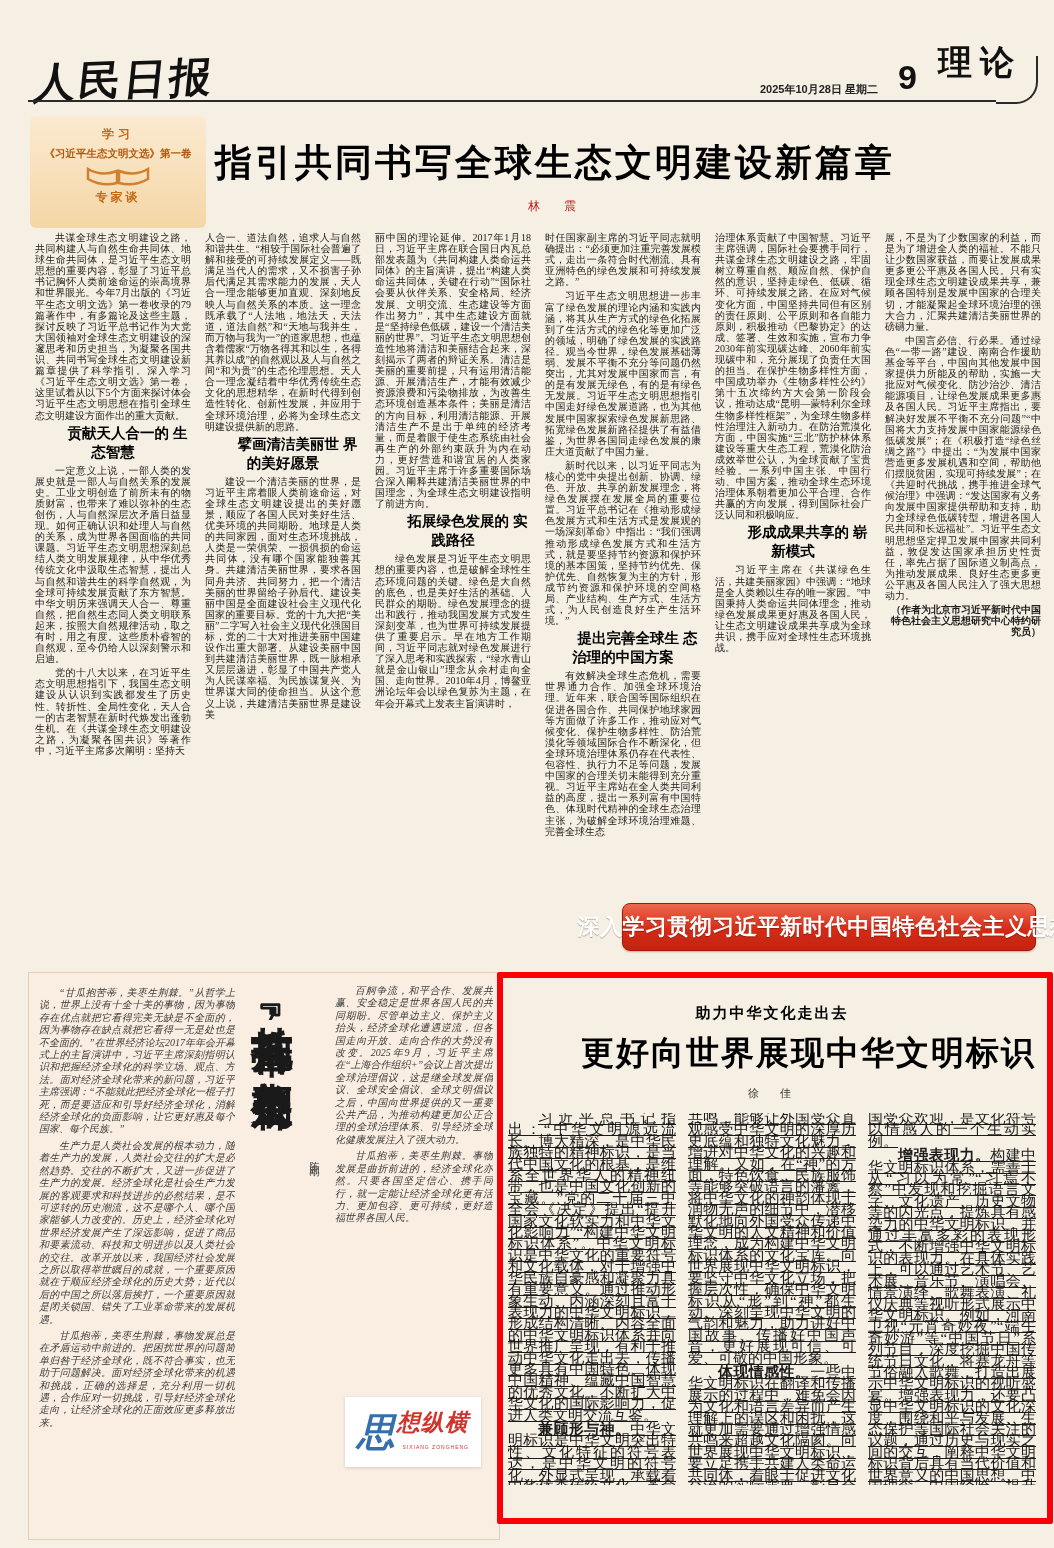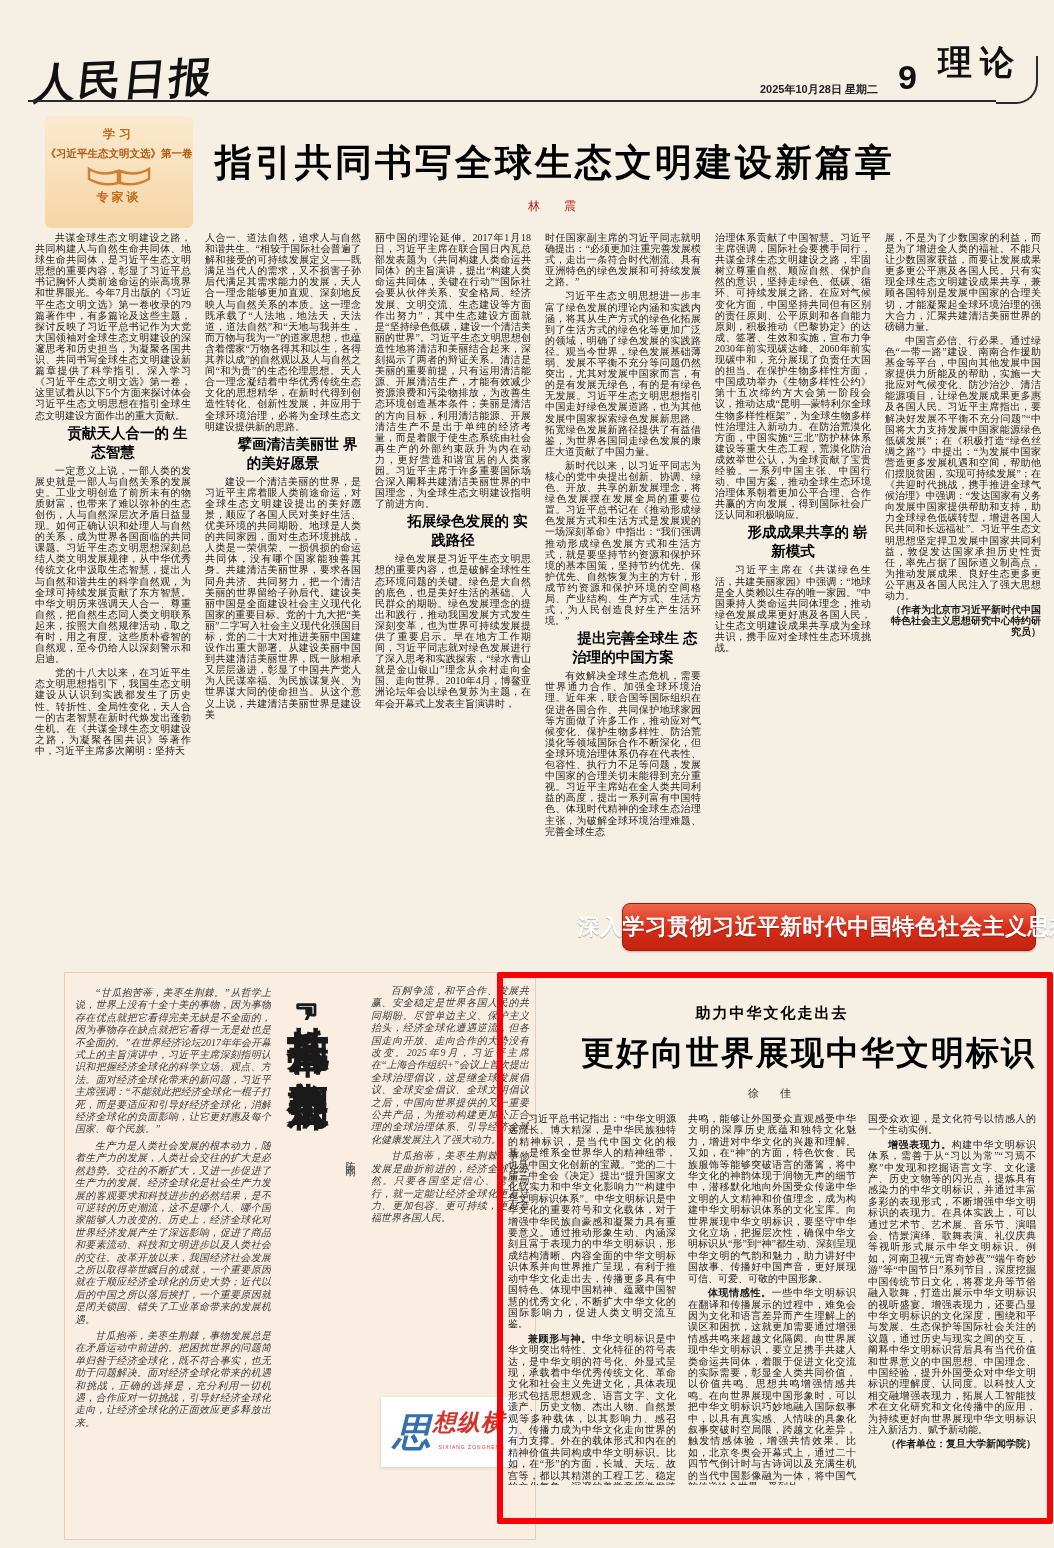--- a/index.html
+++ b/index.html
@@ -11,23 +11,23 @@
   .masthead-date{position:absolute;left:760px;top:82px;font-size:11px;font-weight:bold;color:#222;
         font-family:"Liberation Sans",sans-serif;}
   .masthead-pageno{position:absolute;left:898px;top:58px;font-size:34px;font-weight:900;color:#111;
         font-family:"Liberation Sans",sans-serif;}
   .masthead-section{position:absolute;left:938px;top:40px;font-size:34px;font-weight:900;color:#111;
         letter-spacing:8px;}
   .masthead-rule{position:absolute;left:28px;top:100px;width:968px;height:0;border-bottom:2px solid #2a2a2a;}
   .masthead-hook{position:absolute;left:996px;top:56px;width:40px;height:46px;
         border-right:2px solid #2a2a2a;border-bottom:2px solid #2a2a2a;border-bottom-right-radius:22px;}
   
-  .sidebar-box{position:absolute;left:30px;top:116px;width:148px;height:112px;border-radius:6px;
+  .sidebar-box{position:absolute;left:30px;top:116px;width:176px;height:112px;border-radius:6px;
         background:linear-gradient(180deg,#fbead0,#f5d6a6);text-align:center;
-        font-family:"Liberation Sans",sans-serif;margin-left:15px;}
+        font-family:"Liberation Sans",sans-serif;}
   .sidebar-box .l1{margin-top:10px;font-size:12px;font-weight:bold;color:#c06a1a;letter-spacing:4px;}
   .sidebar-box .l2{margin-top:4px;font-size:10.5px;font-weight:bold;color:#b05a10;}
   .sidebar-box .l3{margin-top:2px;font-size:12px;font-weight:bold;color:#c06a1a;letter-spacing:3px;}
   .main-headline{position:absolute;left:185px;top:138px;width:740px;text-align:center;
         font-family:"Liberation Sans",sans-serif;font-weight:900;font-size:37px;letter-spacing:3px;color:#000;}
   .main-author{position:absolute;left:185px;top:198px;width:740px;text-align:center;
         font-size:12px;letter-spacing:6px;color:#b91c1c;}
   .cols{position:absolute;left:35px;top:232px;width:1006px;height:723px;display:flex;gap:14px;}
   .col{flex:1;overflow:hidden;font-size:10px;line-height:11.1px;text-align:justify;color:#1b1b1b;}
   .col p{margin:0 0 3px;text-indent:2em;}
@@ -37,21 +37,21 @@
   .endnote{font-weight:bold;text-align:right;text-indent:0 !important;}
   
   .banner{position:absolute;left:622px;top:903px;width:412px;height:46px;border-radius:8px;
         background:linear-gradient(180deg,#ef6a50 0%,#d52b17 55%,#c22410 100%);
         border:1px solid #a81408;display:flex;align-items:center;justify-content:center;gap:8px;
         box-shadow:0 1px 2px rgba(0,0,0,.25);z-index:3;}
   .banner .txt{color:#fff;font-family:"Liberation Sans",sans-serif;font-weight:900;font-size:22px;
         letter-spacing:0.5px;text-shadow:0 1px 1px rgba(0,0,0,.3);white-space:nowrap;}
   
   .thought-box{position:absolute;left:28px;top:972px;width:470px;height:566px;background:#faeee2;
-        border:1px solid #e6cdb8;margin-left:36px;}
+        border:1px solid #e6cdb8;}
   .thought-colA{position:absolute;left:10px;top:14px;width:196px;height:538px;overflow:hidden;
         font-style:italic;font-size:10px;line-height:12.4px;text-align:justify;color:#3a3a3a;}
   .thought-colA p{margin:0 0 4px;text-indent:2em;}
   .thought-title{position:absolute;left:210px;top:18px;height:534px;width:66px;writing-mode:vertical-rl;
         font-size:42px;font-weight:900;letter-spacing:2px;color:#1a1a1a;line-height:66px;}
   .thought-author{position:absolute;left:278px;top:180px;writing-mode:vertical-rl;font-size:10px;
         letter-spacing:3px;color:#444;}
   .thought-colB{position:absolute;left:306px;top:12px;width:158px;height:398px;overflow:hidden;
         font-style:italic;font-size:10px;line-height:12.4px;text-align:justify;color:#3a3a3a;}
   .thought-colB p{margin:0 0 4px;text-indent:2em;}
@@ -62,21 +62,21 @@
   .sx-logo .restwrap{margin-left:2px;text-align:right;}
   .sx-logo .rest{font-size:23px;font-weight:900;font-style:italic;color:#d0342a;letter-spacing:1px;line-height:24px;}
   .sx-logo .cap{font-size:5px;color:#d0342a;letter-spacing:1px;font-family:"Liberation Sans",sans-serif;}
   
   .hl-art{position:absolute;left:508px;top:982px;width:528px;height:528px;}
   .hl-kicker{text-align:center;font-family:"Liberation Sans",sans-serif;font-weight:bold;font-size:15px;
         letter-spacing:2px;color:#000;margin-top:22px;}
   .hl-headline{text-align:right;font-weight:900;font-size:33px;letter-spacing:2px;color:#000;margin-top:8px;}
   .hl-author{text-align:center;font-size:11px;letter-spacing:5px;color:#333;margin-top:10px;}
   .hl-cols{display:flex;gap:12px;margin-top:12px;height:372px;}
-  .hl-col{flex:1;overflow:hidden;font-size:10px;line-height:11.4px;text-align:justify;color:#1b1b1b;}
+  .hl-col{flex:1;overflow:hidden;font-size:15px;line-height:11.4px;text-align:justify;color:#1b1b1b;text-decoration:underline;}
   .hl-col p{margin:0 0 3px;text-indent:2em;}
   .hl-col p.cont{text-indent:0;}
   .hl-col b.lead{font-weight:900;}
   
   .annotation{position:absolute;left:497px;top:972px;width:544px;height:540px;border:6px solid #fb0007;
         border-radius:2px;z-index:5;pointer-events:none;}
   .icon-svg{display:block;}
 </style>
 </head>
 <body>

